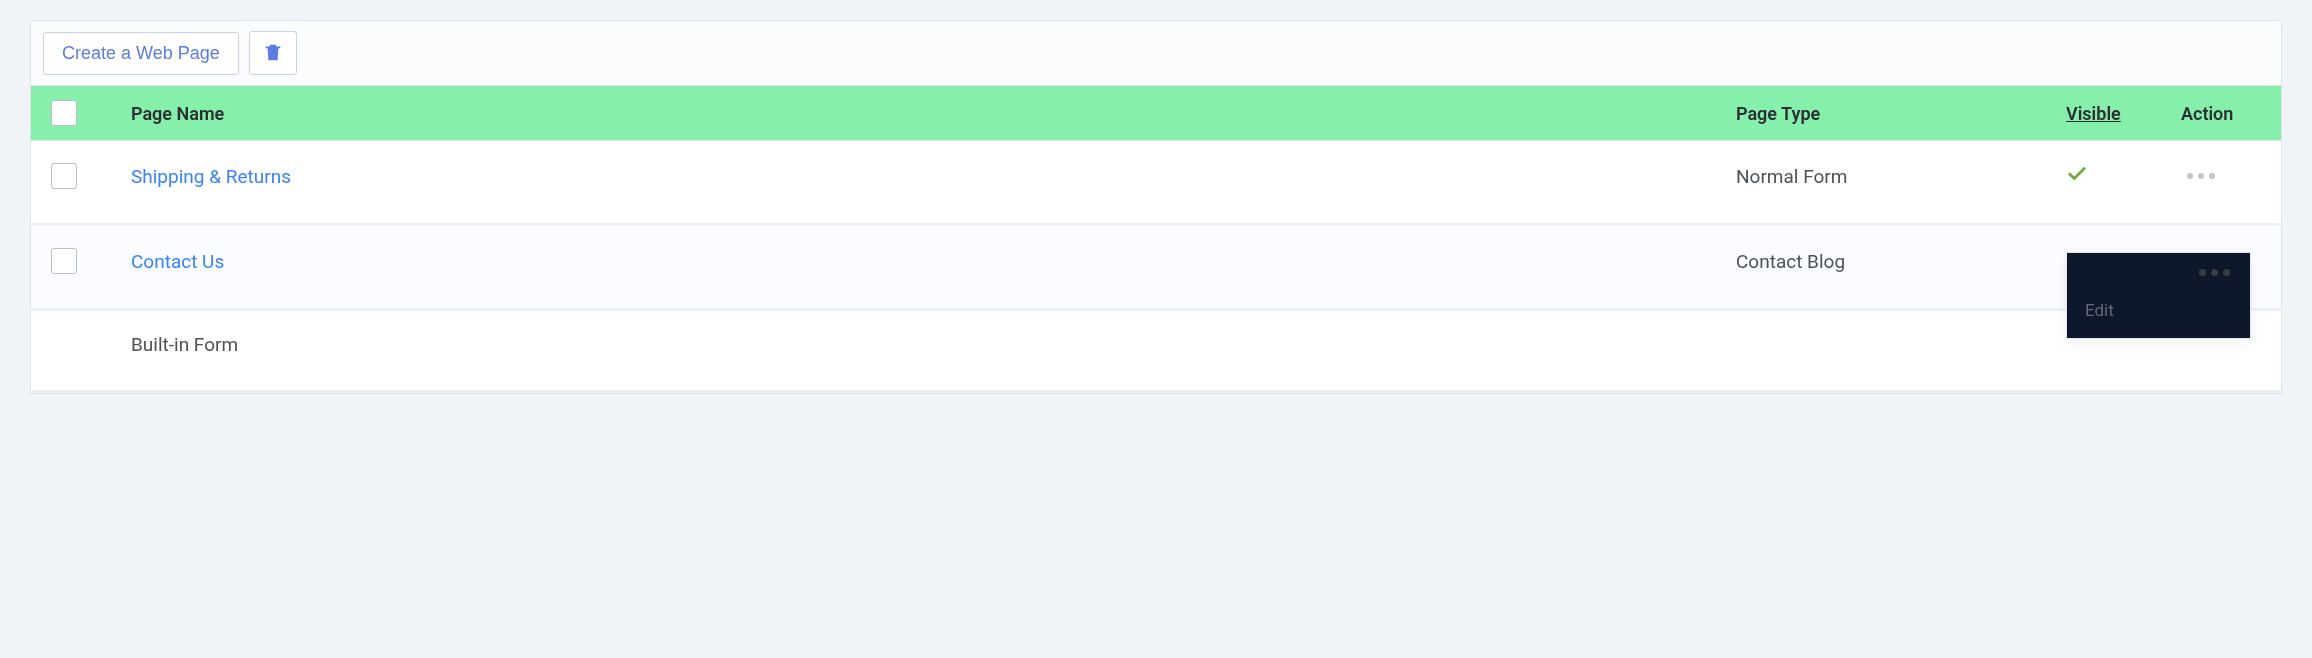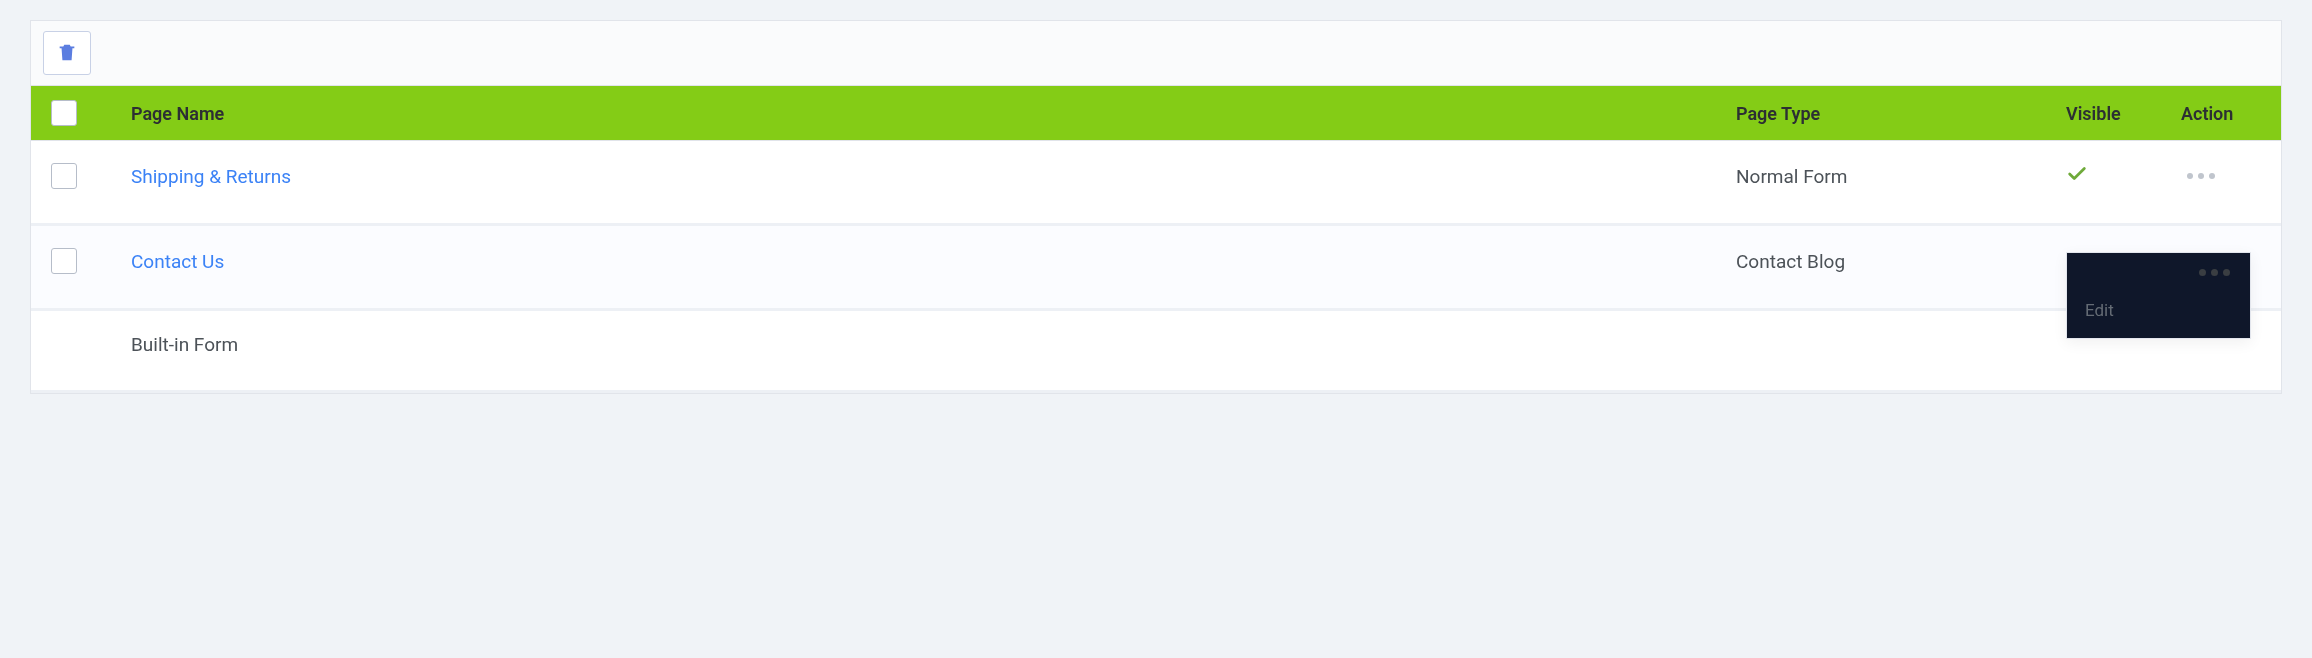--- a/index.html
+++ b/index.html
@@ -50,21 +50,21 @@
     .delete-button svg {
       width: 22px;
       height: 22px;
       fill: #5b7de0;
     }
     .table-header {
       display: flex;
       align-items: center;
       padding: 14px 20px;
       border-bottom: 1px solid #e1e4ea;
-      background-color: #84cc16;
+      background-color: #86efac;
       font-weight: 600;
       color: #2c2f33;
     }
     .table-row {
       display: flex;
       align-items: center;
       padding: 22px 20px 34px 20px;
       background-color: #fff;
       border-bottom: 3px solid #edf0f5;
       position: relative;
@@ -78,20 +78,21 @@
       align-items: center;
     }
     .col-name {
       flex: 1.8;
     }
     .col-type {
       width: 330px;
     }
     .col-visible {
       width: 115px;
+      text-decoration: underline;
     }
     .col-action {
       width: 80px;
       display: flex;
       align-items: center;
     }
     .checkbox {
       width: 26px;
       height: 26px;
       border: 1px solid #b6bdc9;
@@ -153,20 +154,21 @@
       color: #646b74;
       cursor: pointer;
     }
   </style>
 </head>
 <body>
 
 <div class="page-container">
 
   <div class="toolbar">
+    <button class="create-button">Create a Web Page</button>
     <button class="delete-button">
       <span>
         <svg viewBox="0 0 24 24">
             <path d="M6 7h12l-1 14H7L6 7zm3-3h6l1 2H8l1-2zm-5 2h16v2H4V6z"></path>
           </svg>
       </span>
     </button>
   </div>
 
   <div class="table-header">

